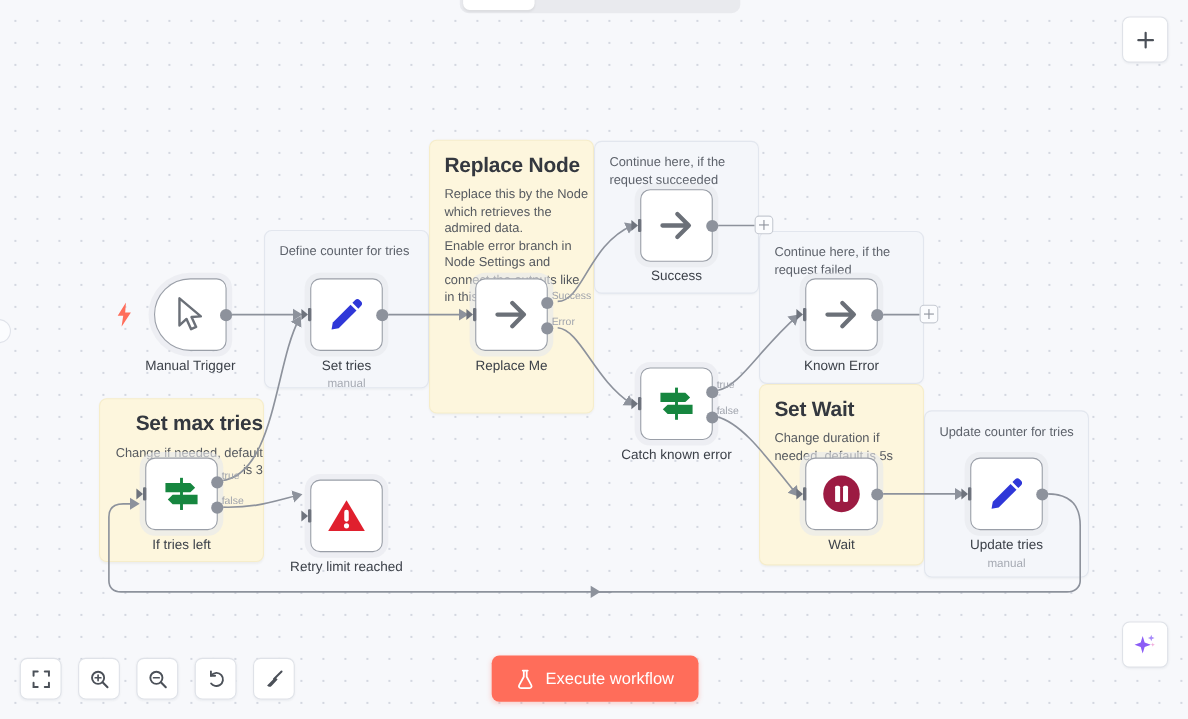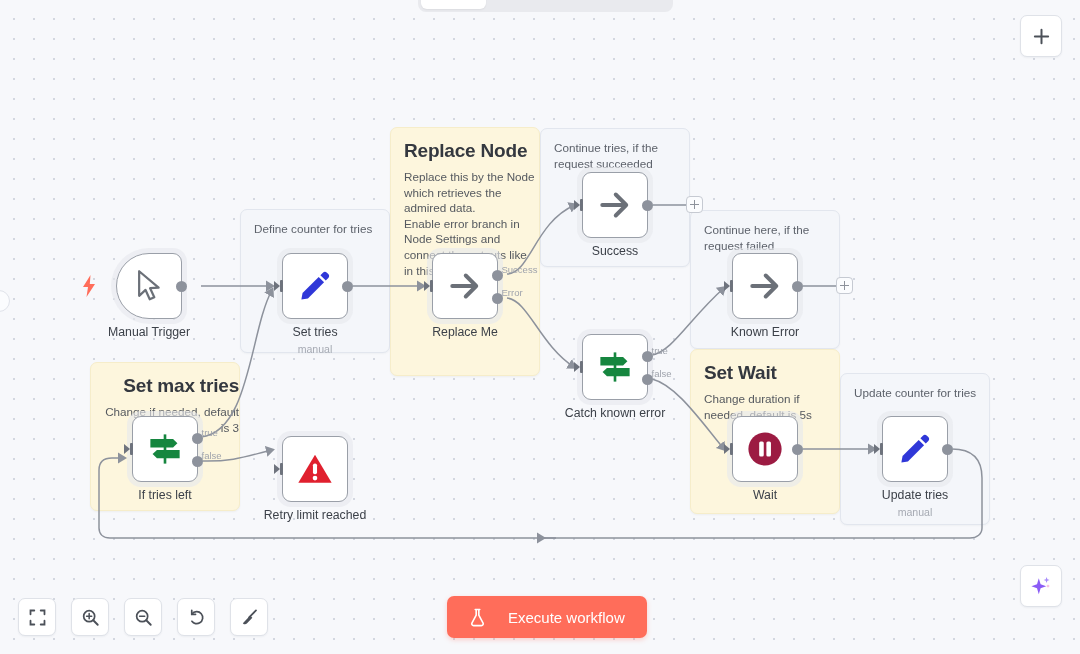--- a/index.html
+++ b/index.html
@@ -140,21 +140,21 @@
   #bottom-toolbar .tb {
     width: 38px; height: 38px; background: #ffffff; border: 1px solid #dfe2e8;
     border-radius: 7px; display: flex; align-items: center; justify-content: center;
     box-shadow: 0 1px 2px rgba(20,30,50,.05);
   }
 
   #execute-btn {
     position: absolute; left: 447px; top: 596px;
     height: 42px; padding: 0 22px;
     background: #ff6d5a; color: #fff; border: none; border-radius: 7px;
-    display: flex; align-items: center; gap: 22px;
+    display: flex; align-items: center; gap: 10px;
     font-size: 15px; font-family: "Liberation Sans", sans-serif;
     box-shadow: 0 2px 5px rgba(255,109,90,.28); z-index: 45; cursor: pointer;
   }
 
   
   #edge-circle {
     position: absolute; left: -12px; top: 290px; width: 22px; height: 22px;
     border: 1px solid #e0e3ea; border-radius: 50%; background: #fbfcfe; z-index: 15;
   }
 </style>
@@ -177,21 +177,21 @@
     <div class="s-body">Define counter for tries</div>
   </div>
 
   <div class="sticky yellow" style="left:390px; top:127px; width:150px; height:249px;">
     <div class="s-title">Replace Node</div>
     <div class="s-body">Replace this by the Node which retrieves the admired data.
 Enable error branch in Node Settings and connect the outputs like in this example</div>
   </div>
 
   <div class="sticky grey" style="left:540px; top:128px; width:150px; height:139px;">
-    <div class="s-body">Continue tries, if the request succeeded</div>
+    <div class="s-body">Continue here, if the request succeeded</div>
   </div>
 
   <div class="sticky grey" style="left:690px; top:210px; width:150px; height:139px;">
     <div class="s-body">Continue here, if the request failed</div>
   </div>
 
 
   <div class="sticky yellow" style="left:90px; top:362px; width:150px; height:149px;text-align:right;">
     <div class="s-title">Set max tries</div>
     <div class="s-body">Change if needed, default is 3</div>
@@ -240,21 +240,21 @@
 
       <path d="M201,461 C235,462 250,455 272,450" marker-end="url(#ah)"></path>
 
       <path d="M952,449 C974,449 982,460 982,478 L982,528 C982,534 977,538 970,538
                L110,538 C103,538 99,534 99,528 L99,470 C99,462 104,458 112,458 L124,458" marker-end="url(#ah)"></path>
 
       <path d="M556,538 L540,538" marker-end="url(#ahl)"></path>
     </g>
   </svg>
 
-  <div class="node" style="left:116px; top:253px;">
+  <div class="node" style="left:140px; top:253px;">
     <div class="node-box trigger">
       <svg class="bolt" viewBox="0 0 16 22">
         <path d="M9.5 0 L2 12 L7 12 L5.5 22 L14 9 L8.8 9 Z" fill="#ff6d5a"></path>
       </svg>
       <svg width="30" height="32" viewBox="0 0 24 26">
         <path d="M4 1 L4 21 L9.2 16.2 L12.6 23.8 L16.3 22.1 L12.9 14.8 L19.8 14.3 Z" fill="#ffffff" stroke="#6b7078" stroke-width="1.8" stroke-linejoin="round"></path>
       </svg>
       <div class="dot-out"></div>
     </div>
     <div class="node-label">Manual Trigger</div>

